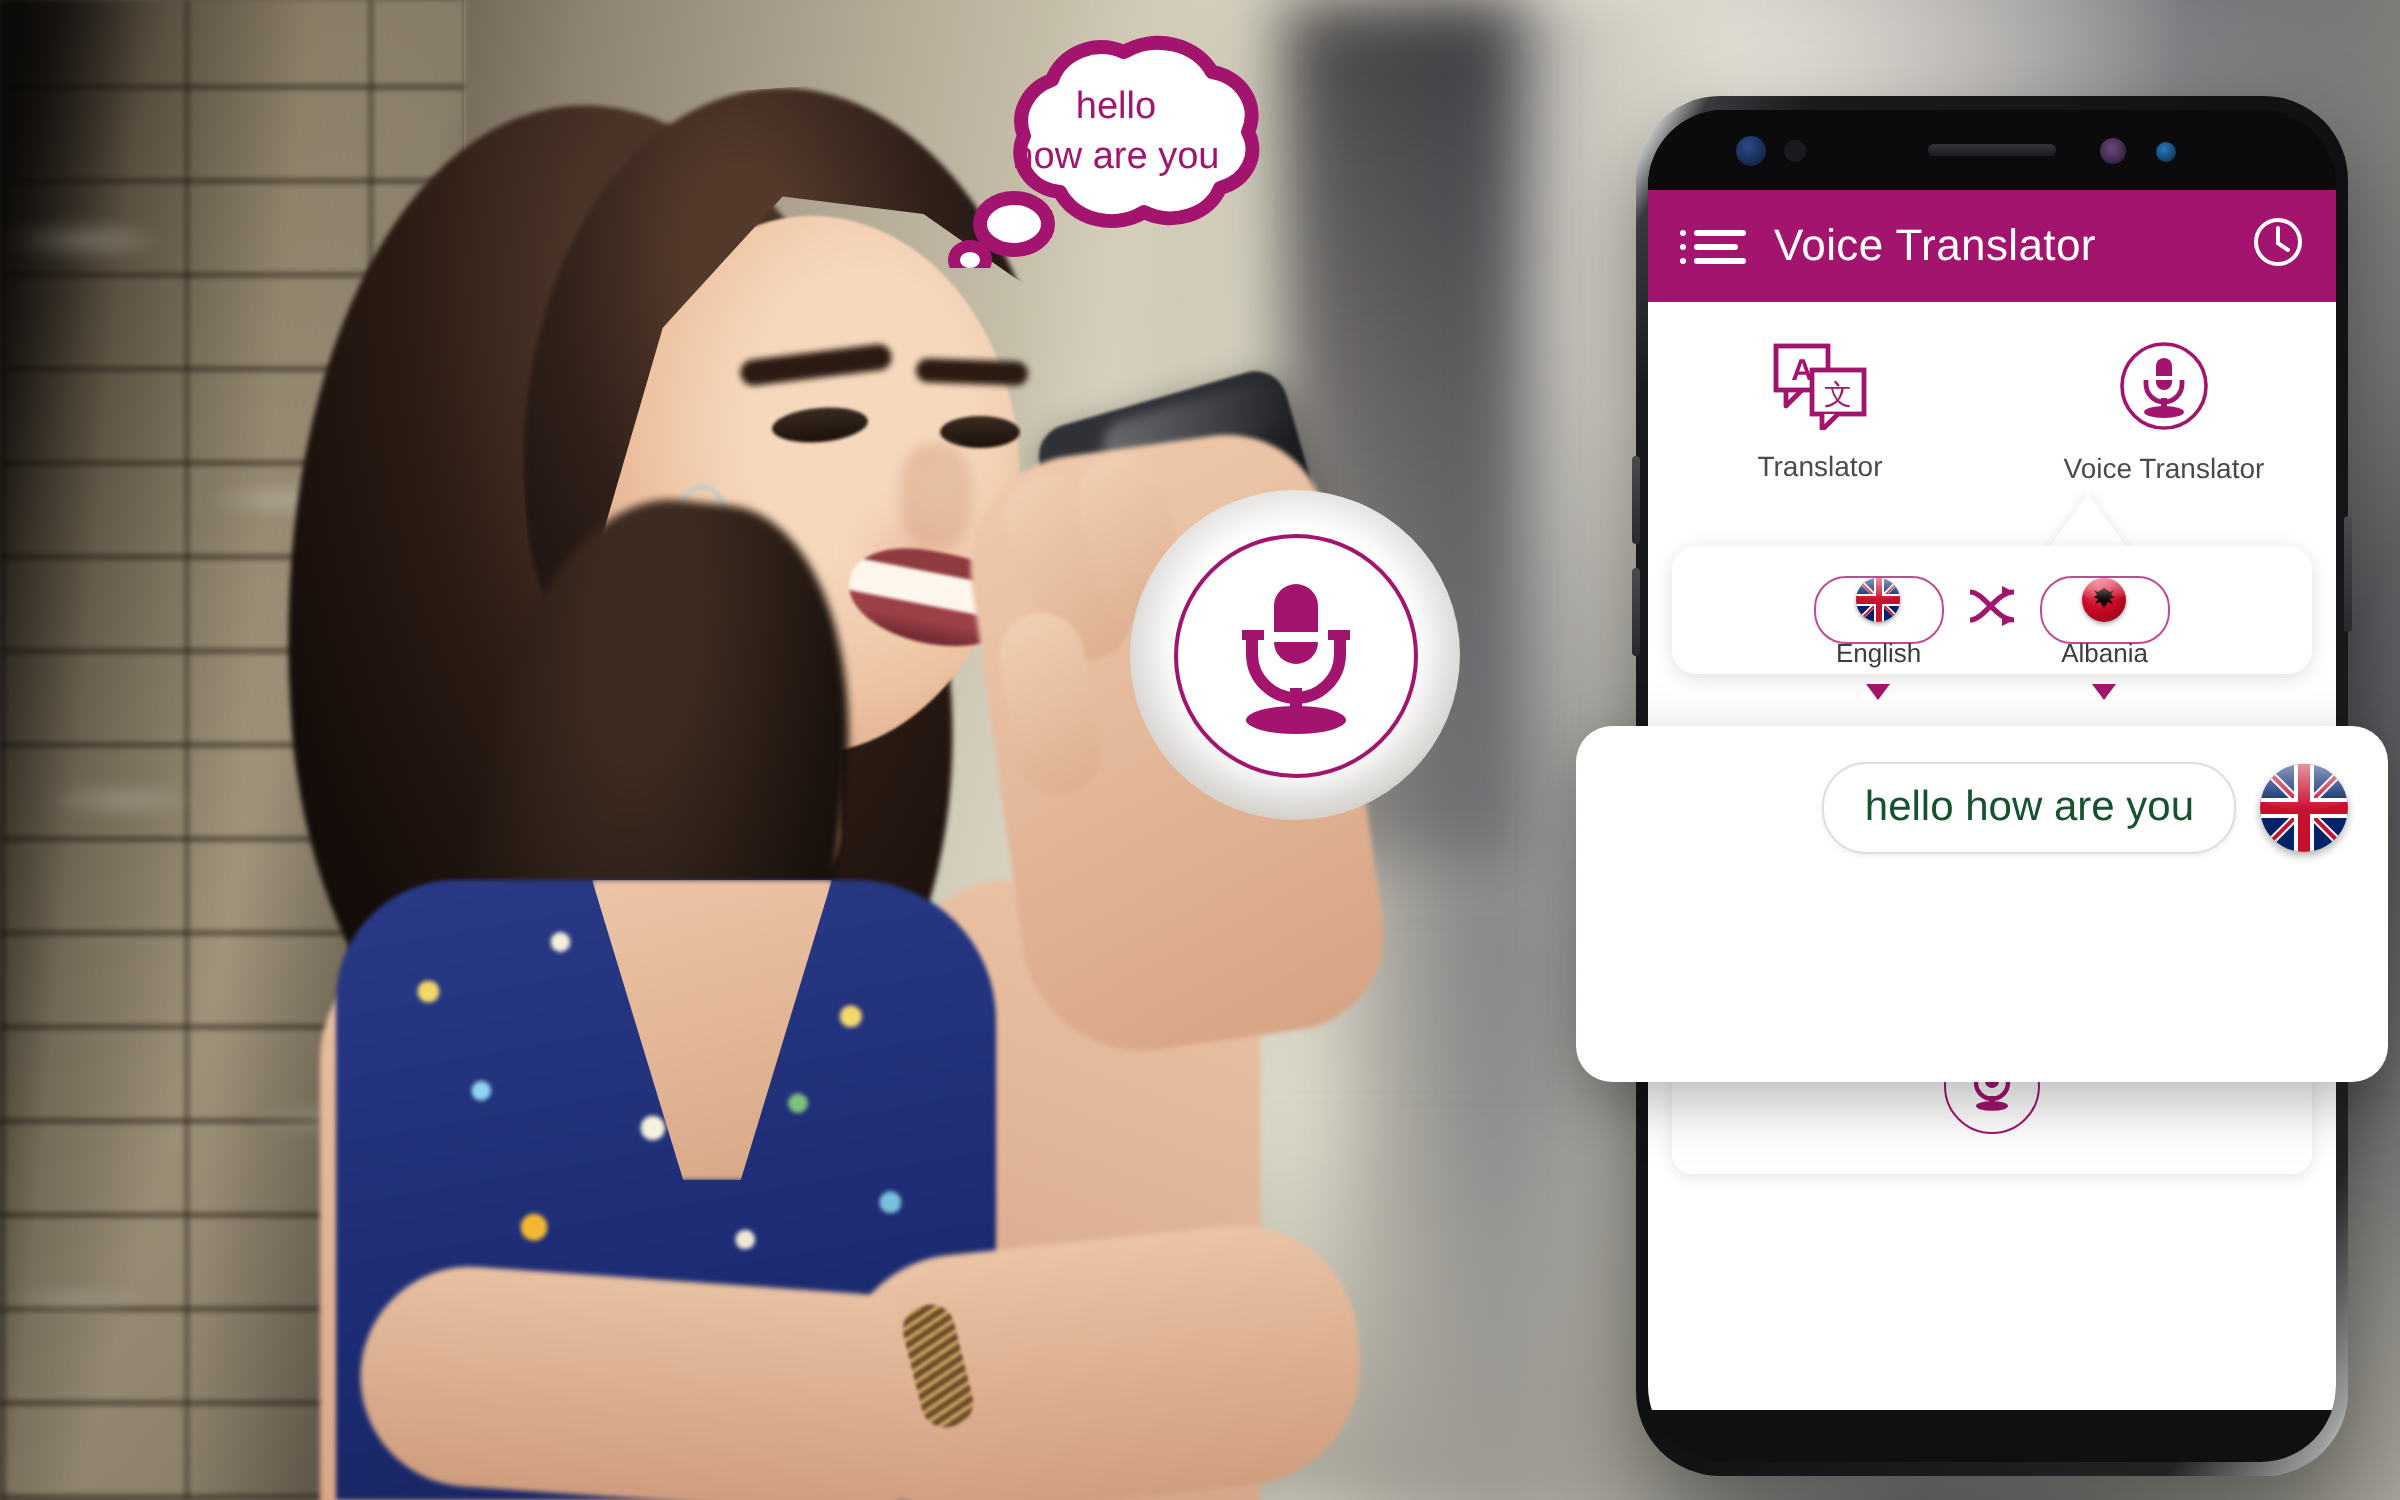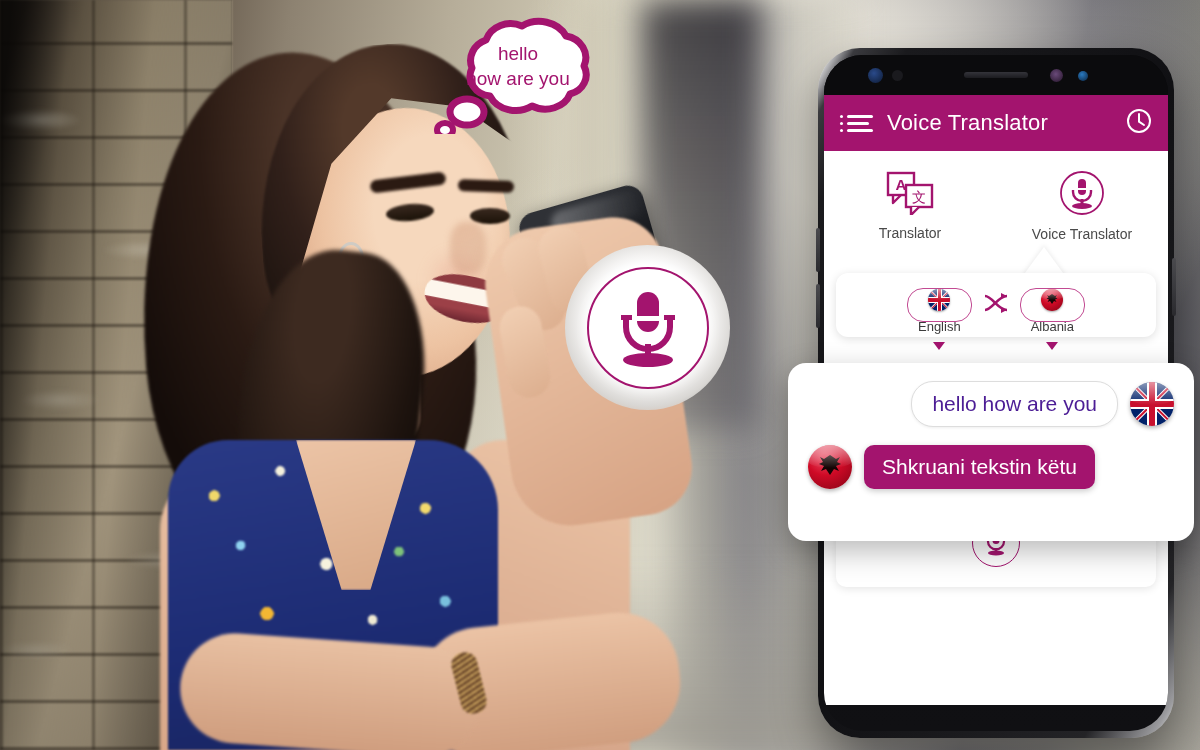--- a/index.html
+++ b/index.html
@@ -126,21 +126,21 @@
   .hand{position:absolute;left:378px;top:222px;width:180px;height:300px;border-radius:56px 50px 48px 60px;
     background:linear-gradient(160deg,#f0cbae,#d6a283);transform:rotate(-8deg);filter:blur(1.2px);}
   .finger{position:absolute;background:linear-gradient(160deg,#f2d0b4,#dcae8e);border-radius:26px;filter:blur(1px);}
   .handset{position:absolute;left:418px;top:196px;width:128px;height:180px;border-radius:16px;
     background:linear-gradient(150deg,#2f3136 0 18%,#14161a 54%,#0a0b0e 100%);
     transform:rotate(-16deg);box-shadow:0 6px 18px rgba(0,0,0,.45);filter:blur(.7px);}
   .handset-glint{position:absolute;left:430px;top:200px;width:96px;height:26px;border-radius:14px;
     background:linear-gradient(90deg,rgba(255,255,255,.28),rgba(255,255,255,0));transform:rotate(-16deg);filter:blur(3px);}
 
   
-  .bubble{position:absolute;left:432px;top:16px;width:172px;height:118px;}
+  .bubble{position:absolute;left:472px;top:16px;width:172px;height:118px;}
   .bubble svg{display:block;}
   .bubble-text{position:absolute;left:0;top:0;width:172px;height:100px;
     display:flex;flex-direction:column;align-items:center;justify-content:center;
     color:#a3146e;font-size:19px;line-height:25px;font-family:"Liberation Sans",sans-serif;
     text-align:center;pointer-events:none;}
 
   
   .mic-badge{position:absolute;left:565px;top:245px;width:165px;height:165px;border-radius:50%;
     background:radial-gradient(circle at 50% 46%, #ffffff 0 46%, #f4f3f2 54%, #d9d7d4 70%, rgba(196,193,188,.55) 84%, rgba(168,165,160,.12) 96%, rgba(0,0,0,0) 100%);
     display:flex;align-items:center;justify-content:center;}
@@ -191,21 +191,21 @@
   .micbar{position:absolute;left:12px;top:404px;width:320px;height:88px;background:#fff;border-radius:10px;
     box-shadow:0 2px 8px rgba(0,0,0,.10);display:flex;align-items:center;justify-content:center;}
   .micbar-circle{width:46px;height:46px;border-radius:50%;border:1.6px solid #a3146e;
     display:flex;align-items:center;justify-content:center;cursor:pointer;}
 
   
   .chatcard{position:absolute;left:788px;top:363px;width:406px;height:178px;background:#fff;border-radius:18px;
     box-shadow:0 10px 30px rgba(0,0,0,.28);padding:18px 20px;box-sizing:border-box;}
   .row-src{display:flex;align-items:center;justify-content:flex-end;gap:12px;}
   .src-bubble{border:1.4px solid #ddd;border-radius:22px;height:44px;padding:0 20px;
-    display:flex;align-items:center;font-size:21px;color:#4c1d95;background:#fff;
+    display:flex;align-items:center;font-size:21px;color:#14532d;background:#fff;
     box-shadow:0 1px 3px rgba(0,0,0,.07);cursor:text;}
   .row-dst{display:flex;align-items:center;gap:12px;margin-top:18px;}
   .dst-bubble{background:#a3146e;color:#fff;border-radius:10px;height:44px;padding:0 18px;
     display:flex;align-items:center;font-size:21px;box-shadow:0 2px 6px rgba(0,0,0,.22);cursor:pointer;}
   .flag-lg{width:44px;height:44px;border-radius:50%;flex:none;overflow:hidden;position:relative;
     box-shadow:0 2px 4px rgba(0,0,0,.3);}
 
   
   .uk-bg{position:absolute;inset:0;background:#012169;}
   .uk-d1{position:absolute;left:-12%;top:46%;width:124%;height:9%;background:#fff;transform:rotate(45deg);}
@@ -433,25 +433,15 @@
           <div class="uk-d2"></div>
         <div class="uk-d3"></div>
           <div class="uk-d4"></div>
         <div class="uk-cv"></div>
           <div class="uk-ch"></div>
         <div class="uk-cv2"></div>
           <div class="uk-ch2"></div>
           <div class="gloss"></div>
       </div>
     </div>
-    <div class="row-dst">
-      <div class="flag-lg">
-        <div class="al-bg"></div>
-        <svg width="44" height="44" viewBox="0 0 22 22" style="position:absolute;inset:0;" aria-hidden="true">
-          <path d="M11 5 L8 7 L6 6 L7.5 8.5 L5.5 9.5 L8 10.5 L6.5 13 L9 12 L11 15 L13 12 L15.5 13 L14 10.5 L16.5 9.5 L14.5 8.5 L16 6 L14 7 Z" fill="#140404"></path>
-        </svg>
-        <div class="gloss"></div>
-      </div>
-      <div class="dst-bubble">Shkruani tekstin këtu</div>
-    </div>
   </div>
 
 </div>
 
 </body></html>

